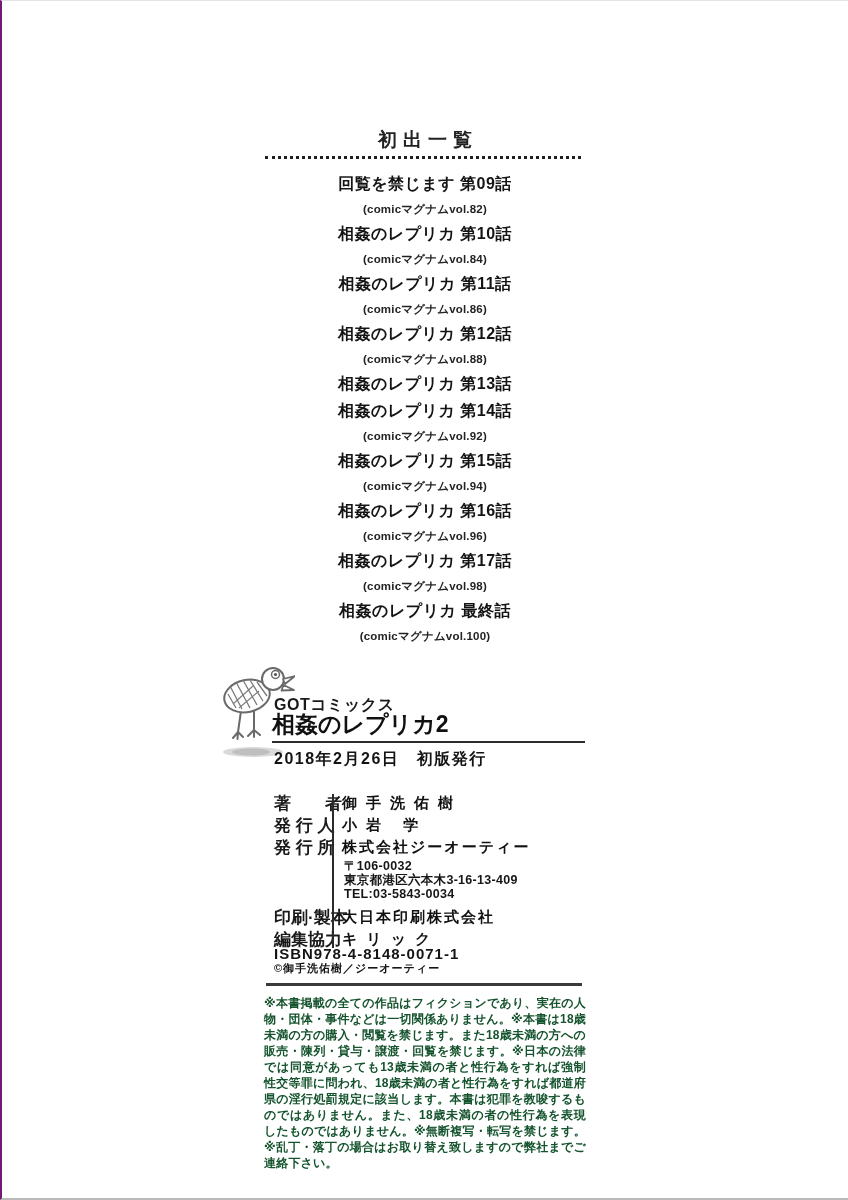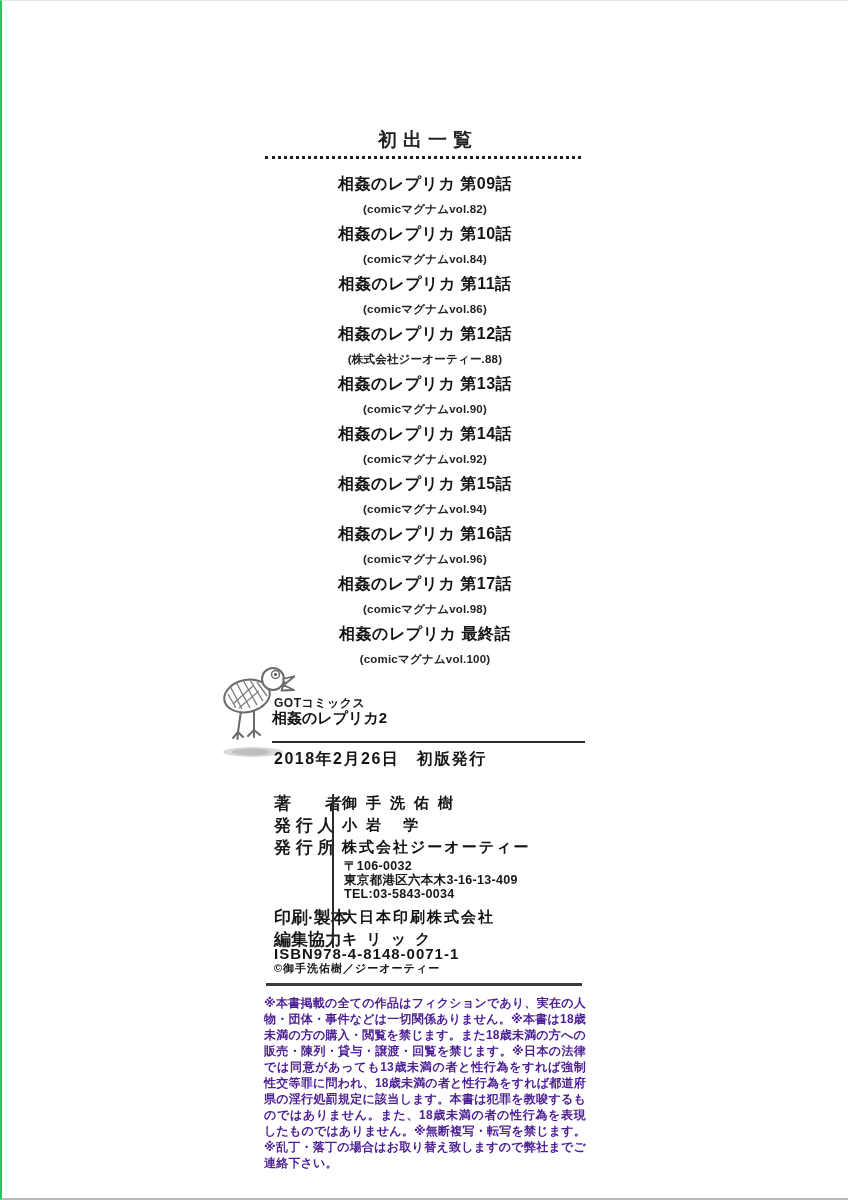--- a/index.html
+++ b/index.html
@@ -1,20 +1,20 @@
 <!DOCTYPE html>
 <html><head>
 <meta charset="utf-8">
 <style>
   * { margin:0; padding:0; box-sizing:border-box; }
   html,body { background:#ffffff; }
   body { font-family:"Liberation Sans","DejaVu Sans",sans-serif; color:#1c1c1c; }
   .page {
     position:relative; width:848px; height:1200px; background:#ffffff;
-    border-left:2px solid #22c55e; border-bottom:2px solid #b9b9b9; border-top:1px solid #e4e4e4;
+    border-left:2px solid #701a75; border-bottom:2px solid #b9b9b9; border-top:1px solid #e4e4e4;
     overflow:hidden;
   }
 
   
   .pub-title {
     position:absolute; top:126px; left:0; width:100%;
     text-align:center; font-size:19px; font-weight:600; letter-spacing:6px; text-indent:6px;
     color:#222;
   }
   .dotted {
@@ -28,24 +28,24 @@
   .entry-title {
     font-size:16px; font-weight:700; letter-spacing:0.5px; line-height:18px; color:#141414;
   }
   .entry-source {
     font-size:11.5px; font-weight:600; letter-spacing:0.2px; line-height:13px; color:#232323; margin-top:10px;
   }
 
   
   .bird-logo { position:absolute; left:215px; top:663px; width:78px; height:95px; }
   .imprint {
-    position:absolute; left:272px; top:694px; font-size:12px; font-weight:700; letter-spacing:0.5px; color:#1a1a1a;
+    position:absolute; left:272px; top:694px; font-size:16px; font-weight:700; letter-spacing:0.5px; color:#1a1a1a;
   }
   .book-title {
-    position:absolute; left:270px; top:708px; font-size:15px; font-weight:700; letter-spacing:0; color:#111;
+    position:absolute; left:270px; top:708px; font-size:23px; font-weight:700; letter-spacing:0; color:#111;
   }
   .title-rule {
     position:absolute; left:270px; top:740px; width:313px; height:2px; background:#2b2b2b;
   }
   .edition-date {
     position:absolute; left:272px; top:748px; font-size:16px; font-weight:700; letter-spacing:1.5px; color:#141414;
   }
 
   .credits { position:absolute; left:272px; top:791px; width:315px; }
   .credits .vrule { position:absolute; left:58px; top:2px; bottom:2px; width:2px; background:#2a2a2a; }
@@ -62,51 +62,50 @@
   }
   .copyright {
     position:absolute; left:272px; top:960px; font-size:11px; font-weight:700; letter-spacing:1px; color:#141414;
   }
   .thick-rule {
     position:absolute; left:264px; top:982px; width:316px; height:3px; background:#3a3a3a;
   }
   .disclaimer {
     position:absolute; left:262px; top:994px; width:322px;
     font-size:12px; font-weight:600; line-height:16px; letter-spacing:0.2px;
-    text-align:justify; color:#4c1d95;
+    text-align:justify; color:#14532d;
   }
 </style>
 </head>
 <body>
 
 <div class="page">
 
   <section>
     <h1 class="pub-title">初出一覧</h1>
     <div class="dotted"></div>
     <ul class="pub-list">
       <li>
-        <div class="entry-title">相姦のレプリカ 第09話</div>
+        <div class="entry-title">回覧を禁じます 第09話</div>
         <div class="entry-source">(comicマグナムvol.82)</div>
       </li>
       <li>
         <div class="entry-title">相姦のレプリカ 第10話</div>
         <div class="entry-source">(comicマグナムvol.84)</div>
       </li>
       <li>
         <div class="entry-title">相姦のレプリカ 第11話</div>
         <div class="entry-source">(comicマグナムvol.86)</div>
       </li>
       <li>
         <div class="entry-title">相姦のレプリカ 第12話</div>
-        <div class="entry-source">(株式会社ジーオーティー.88)</div>
+        <div class="entry-source">(comicマグナムvol.88)</div>
       </li>
       <li>
         <div class="entry-title">相姦のレプリカ 第13話</div>
-        <div class="entry-source">(comicマグナムvol.90)</div>
       </li>
       <li>
         <div class="entry-title">相姦のレプリカ 第14話</div>
         <div class="entry-source">(comicマグナムvol.92)</div>
       </li>
       <li>
         <div class="entry-title">相姦のレプリカ 第15話</div>
         <div class="entry-source">(comicマグナムvol.94)</div>
       </li>
       <li>

